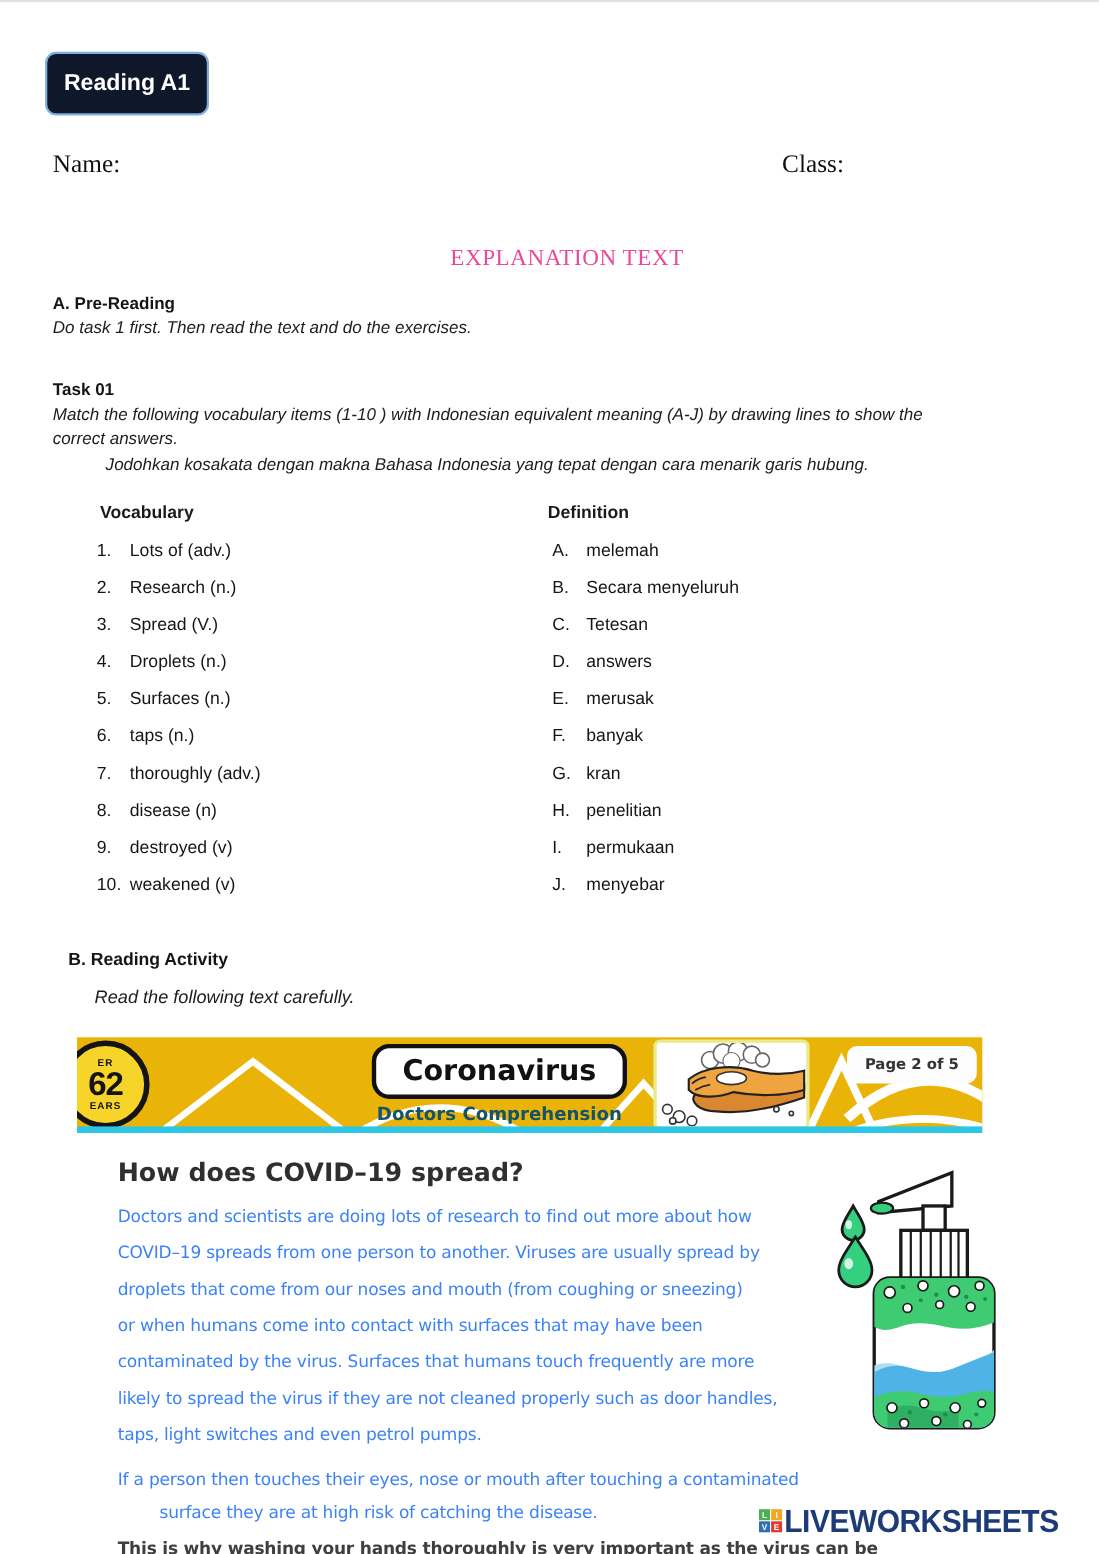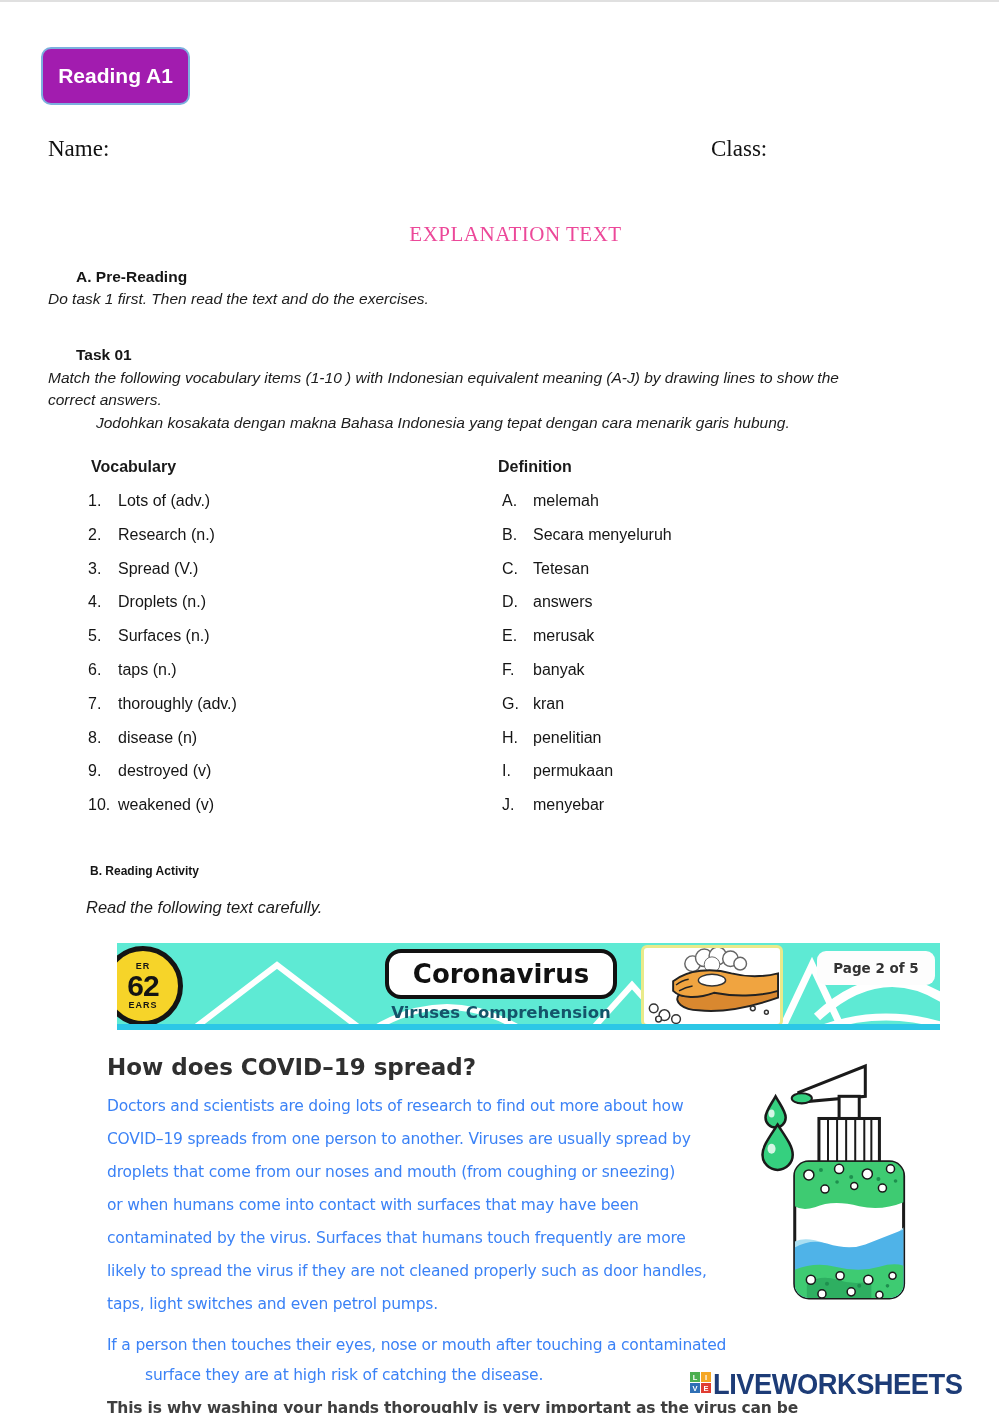--- a/index.html
+++ b/index.html
@@ -5,49 +5,49 @@
   html,body{margin:0;padding:0;}
   body{
     width:999px;height:1413px;position:relative;background:#ffffff;overflow:hidden;
     font-family:"Liberation Sans",sans-serif;color:#1a1a1a;
   }
   .abs{position:absolute;}
   .top-edge{left:0;top:0;width:999px;height:2px;background:#e0e0e0;}
 
   
   .badge{
-    left:41px;top:47px;width:149px;height:58px;background:#a21caf;
+    left:41px;top:47px;width:149px;height:58px;background:#0f172a;
     border:2px solid #7cb0de;border-radius:10px;box-sizing:border-box;
     display:flex;align-items:center;justify-content:center;
     color:#fff;font-weight:700;font-size:21px;
   }
   .name-label,.class-label{
     font-family:"Liberation Serif",serif;font-size:23px;color:#111;top:136px;
   }
   .name-label{left:48px;}
   .class-label{left:711px;}
   .doc-title{
     left:0;top:222px;width:999px;text-align:center;
     font-family:"Liberation Serif",serif;font-size:21px;letter-spacing:.5px;color:#ec4899;padding-left:16px;
   }
 
   
-  .sec-head{font-size:15.5px;font-weight:700;color:#151515;white-space:nowrap;margin-left:28px;}
+  .sec-head{font-size:15.5px;font-weight:700;color:#151515;white-space:nowrap;}
   .italic-line{font-size:15.5px;font-style:italic;color:#1c1c1c;white-space:nowrap;}
 
   
   .col-head{font-size:16px;font-weight:700;}
   .match-list{left:0;top:0;}
   .match-row{display:flex;height:33.8px;align-items:flex-start;font-size:16px;color:#151515;}
   .match-row .num{width:30px;flex:none;}
   .def-row .num{width:31px;}
 
   
   .banner{
-    left:70px;top:943px;width:823px;height:87px;background:#5eead4;overflow:hidden;margin-left:47px;
+    left:70px;top:943px;width:823px;height:87px;background:#eab308;overflow:hidden;
   }
   .banner-bottom{left:0;top:81px;width:823px;height:6px;background:#2cc7e6;}
   .waves{left:0;top:0;}
   .year-badge{
     left:-14px;top:3px;width:80px;height:80px;border-radius:50%;
     background:#f6d429;border:5px solid #141414;box-sizing:border-box;
     display:flex;flex-direction:column;align-items:center;justify-content:center;
     color:#141414;text-align:center;line-height:1;
   }
   .year-badge .sm{font-size:9px;font-weight:700;letter-spacing:1px;}
@@ -195,41 +195,41 @@
   <div class="match-row def-row">
       <span class="num">I.</span>
       <span>permukaan</span>
     </div>
   <div class="match-row def-row">
       <span class="num">J.</span>
       <span>menyebar</span>
     </div>
 </div>
 
-<div class="abs sec-head" style="left:62px;top:864px;font-size:12px;">B.  Reading Activity</div>
+<div class="abs sec-head" style="left:62px;top:864px;font-size:16px;">B.  Reading Activity</div>
 <div class="abs italic-line" style="left:86px;top:898px;font-size:16.5px;">Read the following text carefully.</div>
 
 <div class="abs banner">
   <svg class="abs waves" width="823" height="87" viewBox="0 0 823 87">
     <path d="M75,87 L160,22 L245,87" fill="none" stroke="#ffffff" stroke-width="6"></path>
     <path d="M250,90 Q330,38 410,90" fill="none" stroke="#ffffff" stroke-width="6"></path>
     <path d="M470,92 L515,42 L560,92" fill="none" stroke="#ffffff" stroke-width="6"></path>
     <path d="M662,92 L695,22 L728,92" fill="none" stroke="#ffffff" stroke-width="7"></path>
     <path d="M700,74 Q765,14 830,58" fill="none" stroke="#ffffff" stroke-width="9"></path>
     <path d="M672,100 Q750,58 830,84" fill="none" stroke="#ffffff" stroke-width="7"></path>
   </svg>
   <div class="abs year-badge">
     <span class="sm">ER</span>
     <span class="big">62</span>
     <span class="sm">EARS</span>
   </div>
   <div class="abs corona-box">
     <span>Coronavirus</span>
   </div>
-  <div class="abs corona-sub">Viruses Comprehension</div>
+  <div class="abs corona-sub">Doctors Comprehension</div>
   <div class="abs hands-box">
     <svg width="136" height="76" viewBox="0 0 140 78">
       <circle cx="10" cy="62" r="4.5" fill="#fff" stroke="#333" stroke-width="1.5"></circle>
       <circle cx="21" cy="69" r="5.5" fill="#fff" stroke="#333" stroke-width="1.5"></circle>
       <circle cx="33" cy="73" r="4.5" fill="#fff" stroke="#333" stroke-width="1.5"></circle>
       <circle cx="15" cy="73" r="3" fill="#fff" stroke="#333" stroke-width="1.5"></circle>
       <g>
         <circle cx="50" cy="16" r="8" fill="#fff" stroke="#666" stroke-width="1.5"></circle>
         <circle cx="62" cy="10" r="9" fill="#fff" stroke="#666" stroke-width="1.5"></circle>
         <circle cx="76" cy="8" r="9" fill="#fff" stroke="#666" stroke-width="1.5"></circle>

